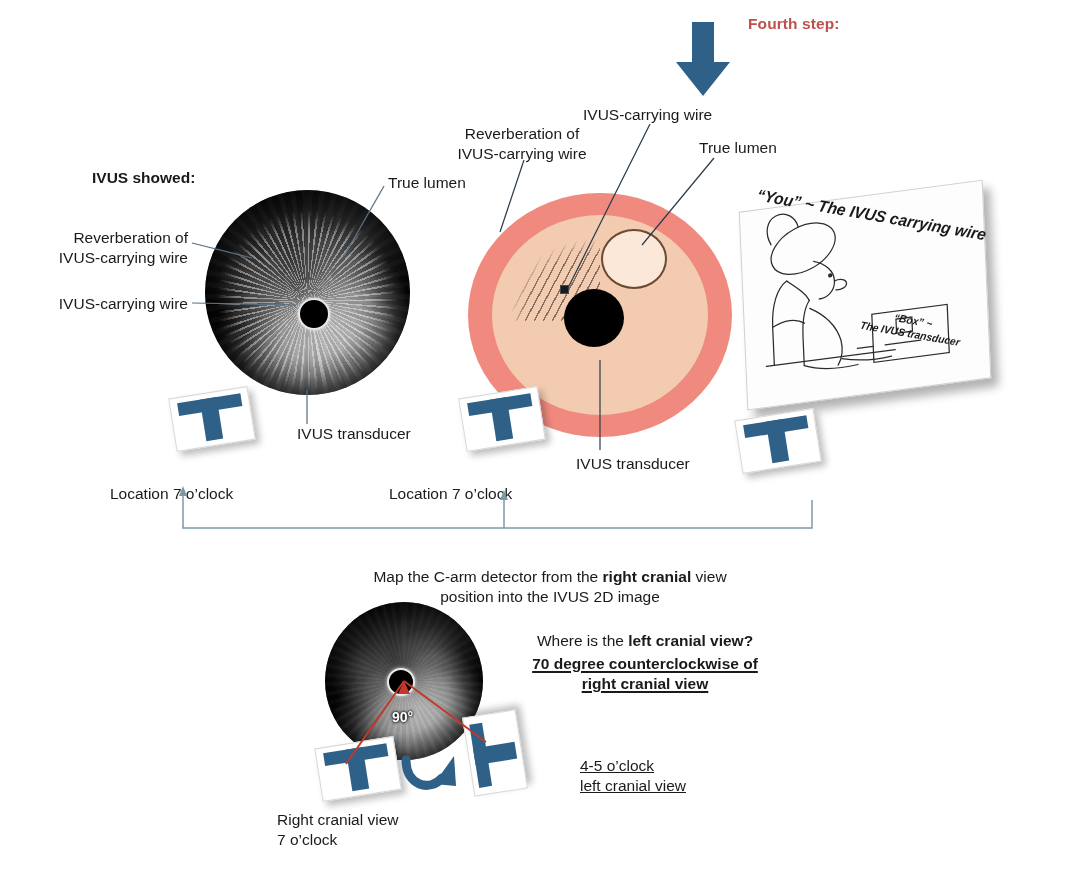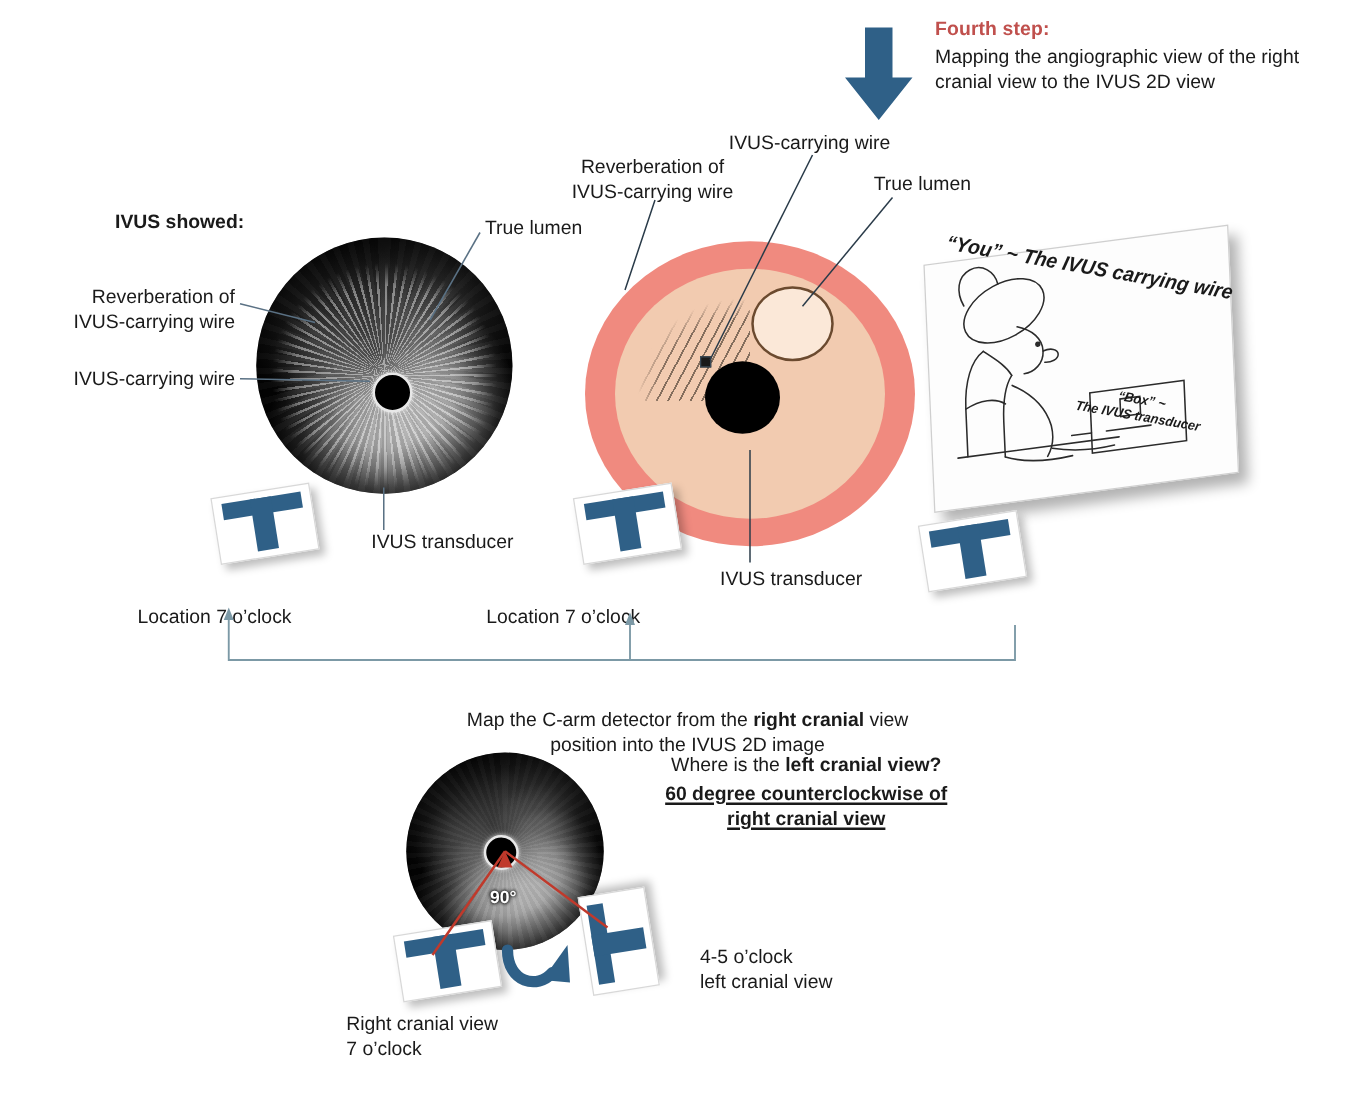--- a/index.html
+++ b/index.html
@@ -192,21 +192,21 @@
 
   
   #angle-label {
     left: 392px; top: 709px;
     color: #ffffff;
     font-size: 14px;
     font-weight: bold;
     text-shadow: 0 0 3px #000, 0 0 3px #000;
   }
   #answer-line {
-    left: 520px; top: 583px;
+    left: 520px; top: 611px;
     width: 250px;
     text-align: center;
   }
   .ul-bold {
     font-weight: bold;
     text-decoration: underline;
     text-decoration-thickness: 2px;
     text-underline-offset: 2px;
   }
 </style>
@@ -216,21 +216,20 @@
 <div id="stage">
 
   <div class="abs" id="down-arrow">
     <svg width="62" height="78" viewBox="0 0 62 78">
       <polygon points="20,2 42,2 42,42 58,42 31,76 4,42 20,42" fill="#2f6087"></polygon>
     </svg>
   </div>
 
   <div class="abs txt" id="step-title">Fourth step:</div>
 
-  <div class="abs txt" id="step-desc">Mapping the angiographic view of the right cranial view to the IVUS 2D view</div>
 
   <div class="abs txt" style="left:92px; top:168px;font-weight:bold;">IVUS showed:</div>
 
   <div class="abs ivus" id="ivus-left" style="left:205px; top:190px; width:205px; height:205px;">
     <div class="tex t1"></div>
     <div class="tex t2"></div>
     <div class="tex fan"></div>
     <div class="tex vig"></div>
     <div class="transducer-ring" style="left:93px; top:108px; width:28px; height:28px;"></div>
   </div>
@@ -319,21 +318,21 @@
 
   <div class="abs ivus" id="ivus-bottom" style="left:325px; top:602px; width:158px; height:158px;">
     <div class="tex t1"></div>
     <div class="tex t2"></div>
     <div class="tex vig"></div>
     <div class="transducer-ring" style="left:62px; top:66px; width:24px; height:24px;"></div>
   </div>
 
   <div class="abs txt c" id="answer-line">
     <span>Where is the </span><span class="bold">left cranial view?</span>
-    <div class="ul-bold" style="margin-top:2px;">60 degree counterclockwise of right cranial view</div>
+    <div class="ul-bold" style="margin-top:2px;">70 degree counterclockwise of right cranial view</div>
   </div>
 
   <div class="abs" id="angle-label">90°</div>
 
   <div class="abs carm" style="left:318px; top:742px; transform:rotate(-9deg);">
     <div class="bar-h"></div>
     <div class="bar-v"></div>
   </div>
 
   <div class="abs carm" style="left:455px; top:726px; transform:rotate(-99deg);">
@@ -344,21 +343,21 @@
   <div class="abs" style="left:396px; top:744px;">
     <svg width="68" height="56" viewBox="0 0 68 56">
       <path d="M10 16 C10 42, 34 48, 46 34" fill="none" stroke="#2f6087" stroke-width="9" stroke-linecap="round"></path>
       <polygon points="38,40 58,12 60,42" fill="#2f6087"></polygon>
     </svg>
   </div>
 
   <div class="abs txt" style="left:277px; top:810px;">Right cranial view
 7 o’clock</div>
 
-  <div class="abs txt" style="left:560px; top:756px;">4-5 o’clock
+  <div class="abs txt" style="left:580px; top:756px;text-decoration:underline;">4-5 o’clock
 left cranial view</div>
 
   <svg class="ov">
 
     <line class="leader" x1="384" y1="186" x2="344" y2="256"></line>
     <line class="leader" x1="192" y1="243" x2="252" y2="258"></line>
     <line class="leader" x1="192" y1="303" x2="296" y2="305"></line>
     <line class="leader" x1="307" y1="390" x2="307" y2="424"></line>
 
     <line class="leader-dark" x1="650" y1="124" x2="568" y2="288"></line>

